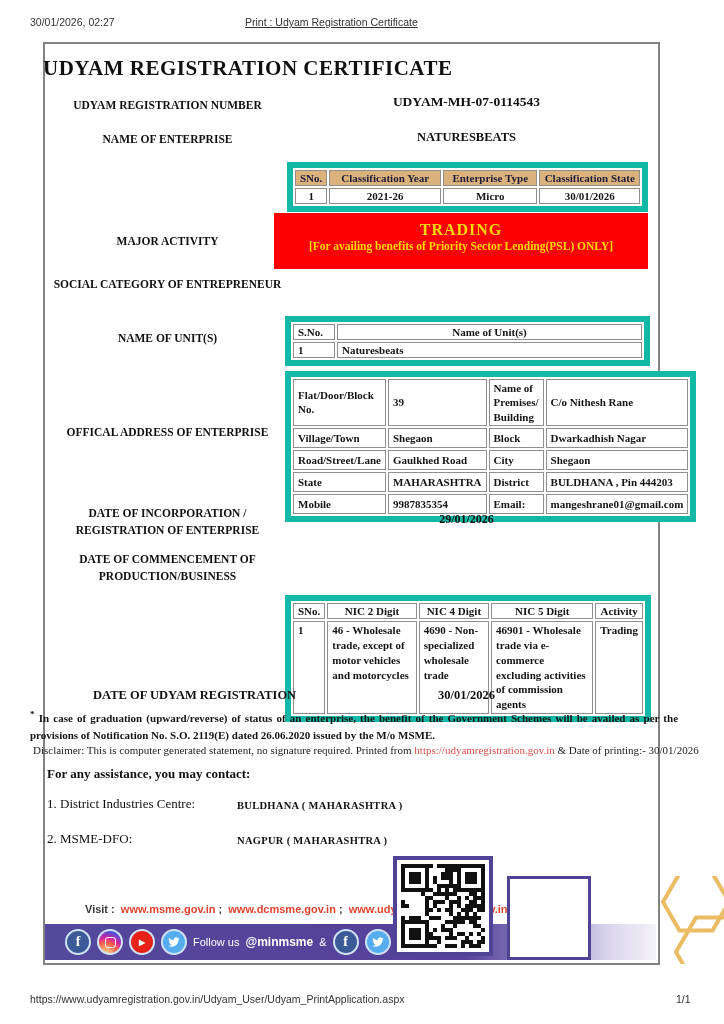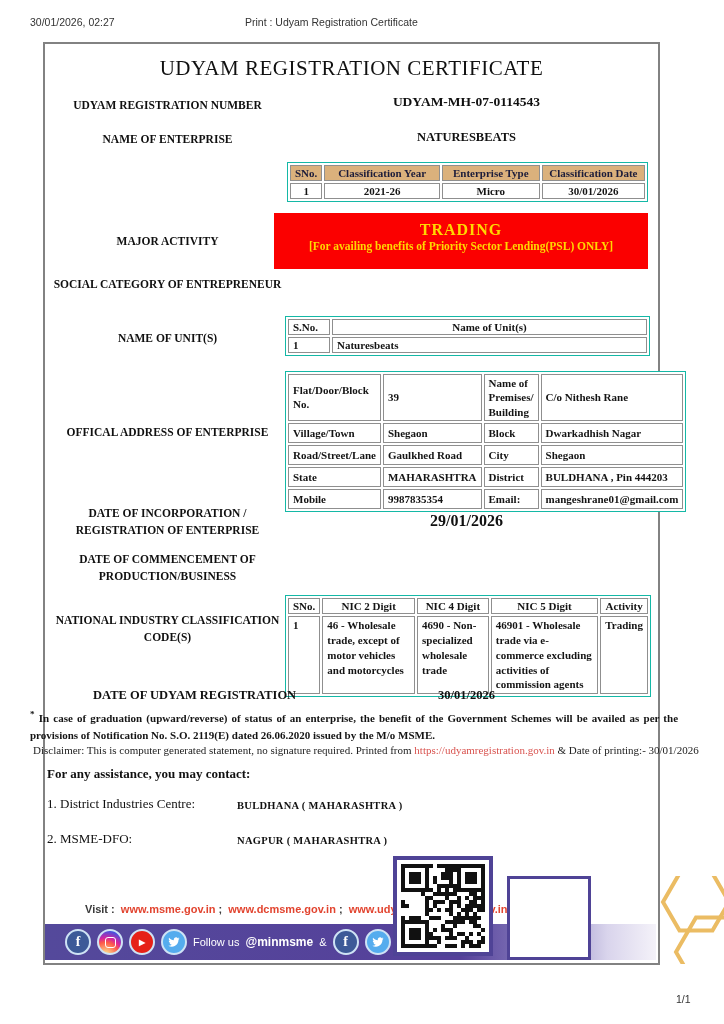--- a/index.html
+++ b/index.html
@@ -6,29 +6,29 @@
   #page{position:relative;width:724px;height:1024px;background:#fff;overflow:hidden;
         font-family:"Liberation Serif",serif;color:#111;}
   .abs{position:absolute;}
 
   
   .print-meta{font-family:"Liberation Sans",sans-serif;font-size:10.5px;color:#333;white-space:nowrap;}
 
   
   #cert{left:43px;top:42px;width:613px;height:919px;border:2px solid #828282;background:#fff;}
 
-  .cert-title{left:43px;top:56px;width:617px;text-align:center;font-size:21px;font-weight:normal;
+  .cert-title{left:43px;top:56px;width:617px;font-size:21px;font-weight:bold;
               letter-spacing:.5px;color:#101010;}
 
   .lbl{left:50px;width:235px;text-align:center;font-size:11.5px;font-weight:bold;line-height:1.45;color:#101010;}
-  .val{left:283px;width:367px;text-align:center;font-size:16px;font-weight:bold;color:#101010;}
+  .val{left:283px;width:367px;text-align:center;font-size:12px;font-weight:bold;color:#101010;}
   .lbl sup{font-size:9px;}
 
   
-  table.cert-table{border-collapse:separate;border-spacing:2px;border:1px solid #14b8a6;background:#fff;}
+  table.cert-table{border-collapse:separate;border-spacing:2px;border:6px solid #14b8a6;background:#fff;}
   table.cert-table th,table.cert-table td{border:1px solid #8f8f8f;padding:1px 4px;
       font-family:"Liberation Serif",serif;font-size:11px;font-weight:bold;color:#141414;}
   table.type-table th{background:#DBB17C;color:#1c1c3a;}
   table.type-table td,table.type-table th{text-align:center;}
   table.units-table th.c1,table.units-table td{text-align:left;}
   table.units-table th.c2{text-align:center;}
   table.addr-table td{text-align:left;vertical-align:middle;line-height:1.3;}
   table.nic-table th{text-align:center;}
   table.nic-table td{text-align:left;vertical-align:top;line-height:1.35;}
 
@@ -67,21 +67,21 @@
   .qr-box{left:393px;top:856px;width:84px;height:84px;padding:4px;border:4px solid #4F4396;background:#fff;z-index:4;}
   .empty-box{left:507px;top:876px;width:78px;height:78px;border:3px solid #4F4396;background:#fff;z-index:3;}
   .hexes{left:598px;top:876px;z-index:2;}
 </style>
 </head>
 <body>
 
 <div id="page">
 
   <div class="abs print-meta" style="left:30px;top:16px;">30/01/2026, 02:27</div>
-  <div class="abs print-meta" style="left:245px;top:16px;">Print : Udyam Registration Certificate</div>
+  <div class="abs print-meta" style="left:245px;top:16px;text-decoration:underline;">Print : Udyam Registration Certificate</div>
 
   <div class="abs" id="cert"></div>
 
   <div class="abs cert-title">UDYAM REGISTRATION CERTIFICATE</div>
 
   <div class="abs lbl" style="top:97px;">UDYAM REGISTRATION NUMBER</div>
   <div class="abs val" style="top:94px;font-size:13.5px;">UDYAM-MH-07-0114543</div>
 
   <div class="abs lbl" style="top:131px;">NAME OF ENTERPRISE</div>
   <div class="abs val" style="top:130px;font-size:12.5px;">NATURESBEATS</div>
@@ -91,21 +91,21 @@
         <col style="width:32px">
         <col style="width:118px">
         <col style="width:100px">
         <col style="width:105px">
       </colgroup>
     <tbody>
         <tr>
       <th>SNo.</th>
       <th>Classification Year</th>
       <th>Enterprise Type</th>
-      <th>Classification Date</th>
+      <th>Classification State</th>
     </tr>
     <tr>
       <td>1</td>
       <td>2021-26</td>
       <td>Micro</td>
       <td>30/01/2026</td>
     </tr>
   </tbody>
     </table>
 
@@ -177,21 +177,20 @@
     </tr>
   </tbody>
     </table>
 
   <div class="abs lbl" style="top:505px;">DATE OF INCORPORATION / REGISTRATION OF ENTERPRISE</div>
   <div class="abs val" style="top:512px;">29/01/2026</div>
 
   <div class="abs lbl" style="top:551px;">DATE OF COMMENCEMENT OF PRODUCTION/BUSINESS</div>
   <div class="abs val" style="top:560px;"></div>
 
-  <div class="abs lbl" style="top:612px;">NATIONAL INDUSTRY CLASSIFICATION CODE(S)</div>
   <table class="abs cert-table nic-table" style="left:285px;top:595px;width:366px;">
     <colgroup>
         <col style="width:28px">
         <col style="width:98px">
         <col style="width:74px">
         <col style="width:116px">
         <col>
       </colgroup>
     <tbody>
         <tr>
@@ -420,15 +419,16 @@
         <rect x="60" y="4" width="20" height="20" fill="#fff"></rect>
         <rect x="64" y="8" width="12" height="12"></rect>
         <rect x="0" y="56" width="28" height="28"></rect>
         <rect x="4" y="60" width="20" height="20" fill="#fff"></rect>
         <rect x="8" y="64" width="12" height="12"></rect>
       </svg>
   </div>
 
   <div class="abs empty-box"></div>
 
+  <div class="abs print-meta" style="left:30px;top:993px;">https://www.udyamregistration.gov.in/Udyam_User/Udyam_PrintApplication.aspx</div>
   <div class="abs print-meta" style="left:676px;top:993px;">1/1</div>
 
 </div>
 
 </body></html>

